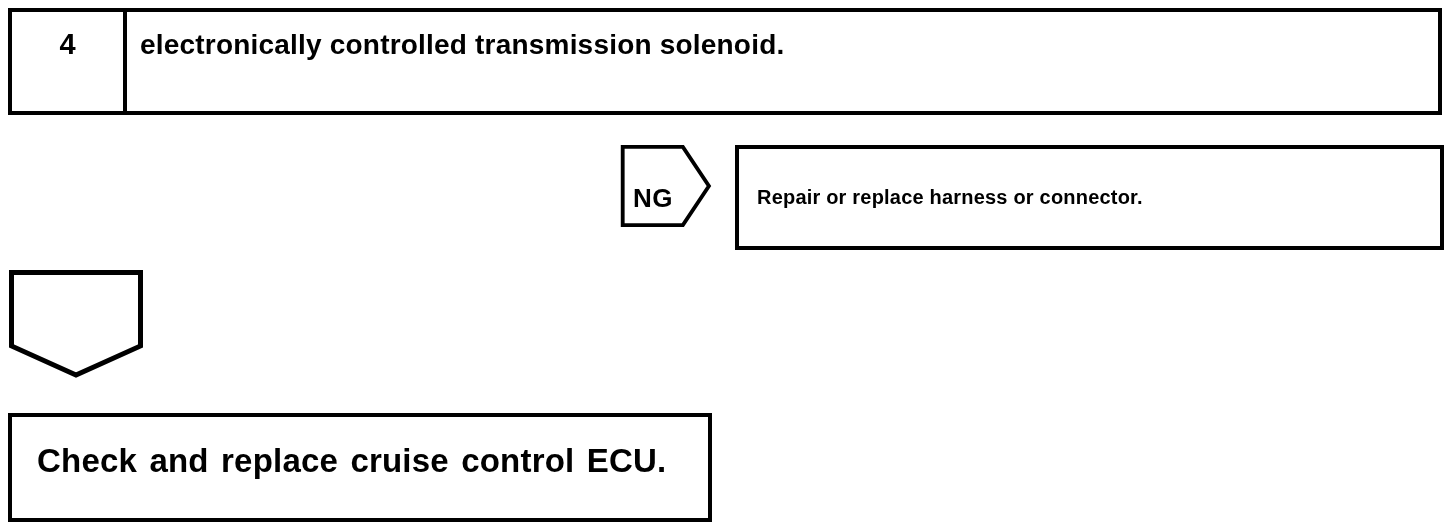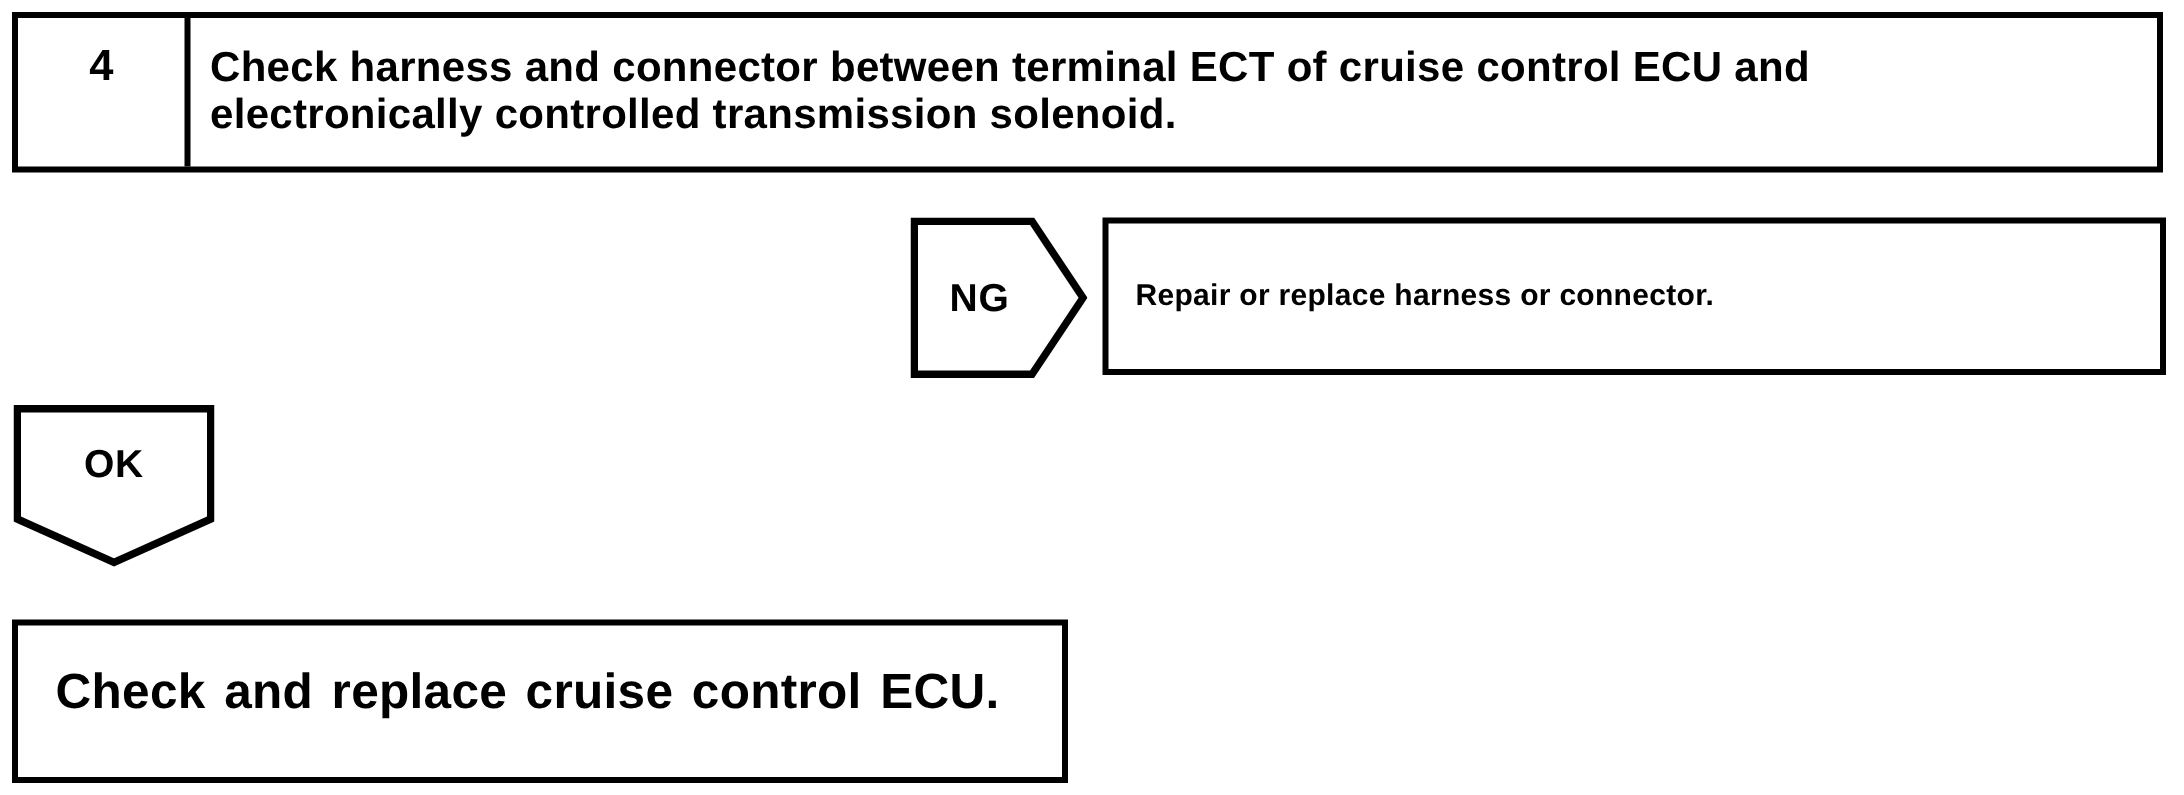--- a/index.html
+++ b/index.html
@@ -57,21 +57,21 @@
   }
   .connector svg {
     display: block;
     width: 100%;
     height: 100%;
   }
   .ng-connector {
     left: 607px;
     top: 145px;
     width: 118px;
-    height: 107px;
+    height: 82px;
   }
   .ng-label {
     position: absolute;
     left: 0;
     top: 0;
     width: 92px;
     height: 107px;
     display: flex;
     align-items: center;
     justify-content: center;
@@ -123,40 +123,38 @@
 </head>
 <body>
 
 <div class="canvas">
 
   <div class="box step-box">
     <div class="step-number-cell">
       <span>4</span>
     </div>
     <div class="step-text-cell">
-      <div class="step-line">Check harness and connector between terminal ECT of cruise control ECU and</div>
       <div class="step-line">electronically controlled transmission solenoid.</div>
     </div>
   </div>
 
   <div class="connector ng-connector">
     <svg viewBox="0 0 118 107">
       <polygon points="2.5,2.5 81,2.5 115,53.5 81,104.5 2.5,104.5" fill="#ffffff" stroke="#000000" stroke-width="5" stroke-linejoin="miter"></polygon>
     </svg>
     <span class="ng-label">NG</span>
   </div>
 
   <div class="box repair-box">
     <span>Repair or replace harness or connector.</span>
   </div>
 
   <div class="connector ok-connector">
     <svg viewBox="0 0 134 108">
       <polygon points="2.5,2.5 131.5,2.5 131.5,76 67,105 2.5,76" fill="#ffffff" stroke="#000000" stroke-width="5" stroke-linejoin="miter"></polygon>
     </svg>
-    <span class="ok-label">OK</span>
   </div>
 
   <div class="box result-box">
     <span>Check and replace cruise control ECU.</span>
   </div>
 
 </div>
 
 </body></html>

